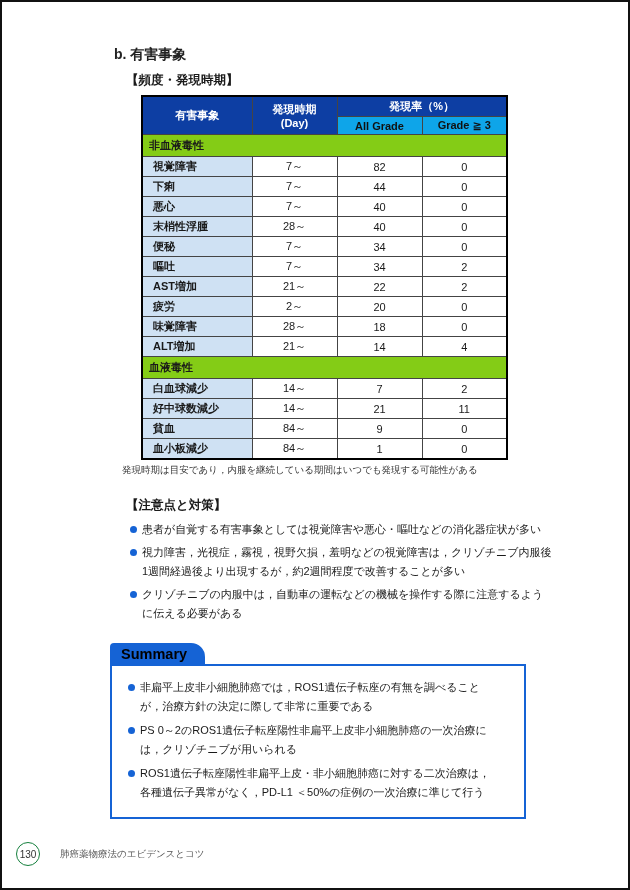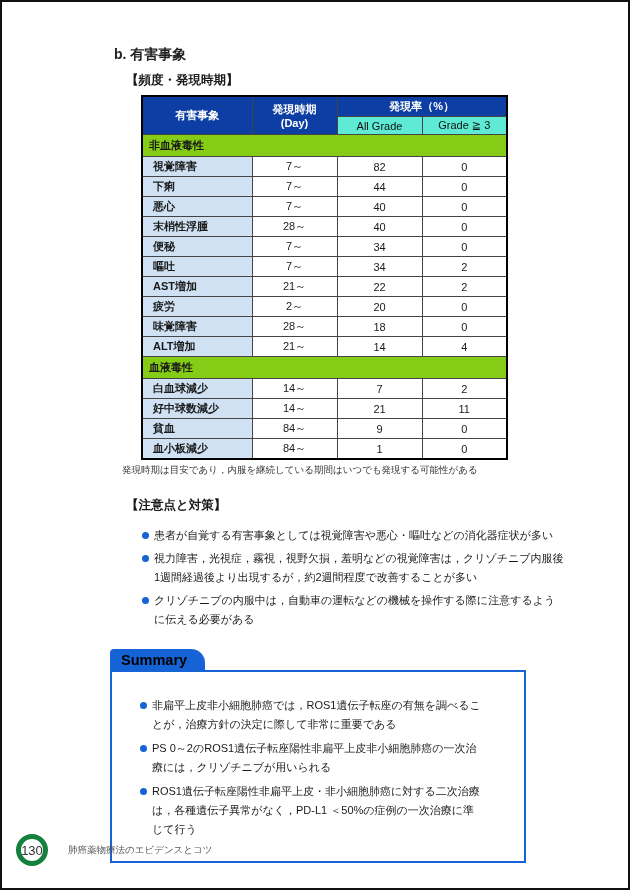--- a/index.html
+++ b/index.html
@@ -19,33 +19,33 @@
   table.aetable col.c2{width:85px}
   table.aetable col.c3{width:85px}
   table.aetable col.c4{width:85px}
   table.aetable th,table.aetable td{border:1px solid #444;padding:2px 4px;}
   th.blue{
     background:#0d3ea3;color:#fff;font-weight:bold;text-align:center;
     border:1px solid #fff;border-bottom:1px solid #333;white-space:pre-line;
     padding:4px 2px;
   }
   th.sub{
-    background:#5eead4;color:#111;font-weight:normal;text-align:center;
+    background:#0ea5e9;color:#111;font-weight:bold;text-align:center;
     padding:4px 2px;
   }
   tr.section td{
     background:#84cc16;font-weight:bold;text-align:left;padding:3px 6px;height:14px;
   }
   tr.data td{height:14.5px;text-align:center;background:#fff;}
   tr.data td.name{
     background:#cfe1f3;text-align:left;font-weight:bold;padding-left:10px;
   }
   .footnote{font-size:9.5px;color:#333;margin:4px 0 0 8px;}
   .notes-heading{font-size:12.5px;font-weight:bold;margin:20px 0 6px 12px;}
-  ul.bullets{list-style:none;margin:12px;padding:0 18px 0 16px;}
+  ul.bullets{list-style:none;margin:0;padding:0 18px 0 16px;}
   ul.bullets li{
     display:flex;align-items:flex-start;font-size:11px;line-height:19px;
     margin-bottom:4px;max-width:424px;
   }
   .bullet{
     display:inline-block;width:7px;height:7px;border-radius:50%;
     background:#1563d5;margin:6px 5px 0 0;flex-shrink:0;
   }
   sub{font-size:8px;}
   .summary{margin:20px 0 0 -4px;width:416px;}
@@ -55,23 +55,23 @@
     margin-bottom:-1px;position:relative;z-index:1;
   }
   .summary-box{
     border:2px solid #1563d5;background:#fff;padding:12px 12px 10px 10px;
     box-sizing:border-box;
   }
   .summary-box ul.bullets{padding-left:6px;}
   .summary-box ul.bullets li{max-width:384px;margin-bottom:5px;}
   .footer{position:absolute;left:14px;bottom:22px;display:flex;align-items:center;}
   .page-number-badge{
-    width:22px;height:22px;border:5px solid #15803d;border-radius:50%;
+    width:22px;height:22px;border:1px solid #15803d;border-radius:50%;
     display:flex;align-items:center;justify-content:center;
-    font-size:13px;color:#333;box-shadow:0 0 0 1.5px #fff inset;
+    font-size:10px;color:#333;box-shadow:0 0 0 1.5px #fff inset;
   }
   .footer-title{font-size:9.5px;color:#555;margin-left:20px;}
 </style>
 </head>
 <body>
 
 <div class="content">
 
   <div class="page-heading">b. 有害事象</div>
 

